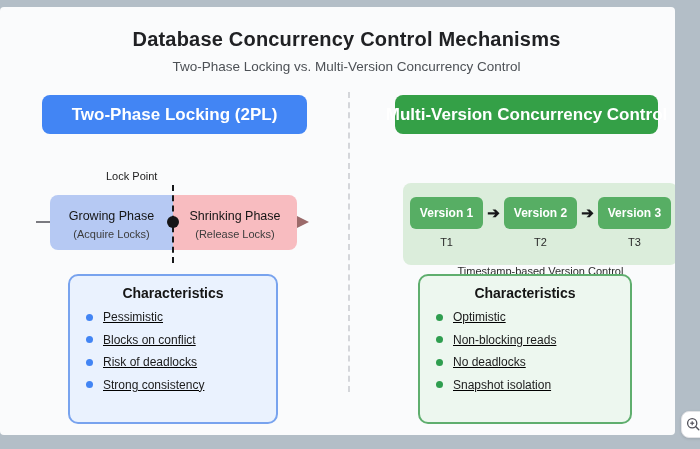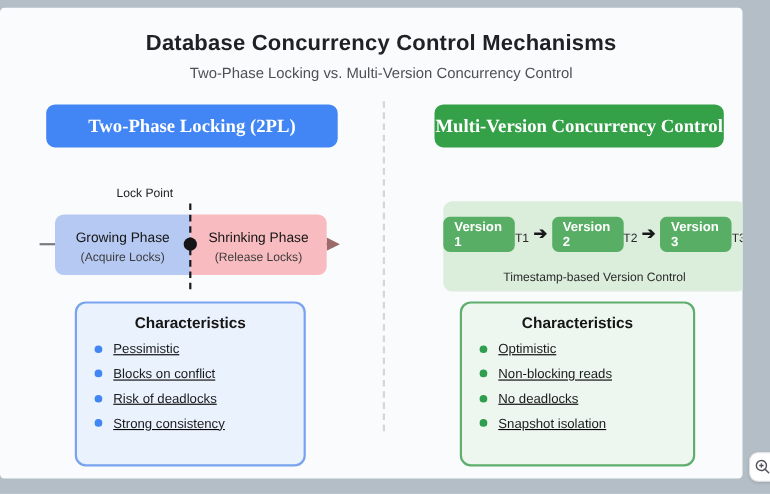--- a/index.html
+++ b/index.html
@@ -32,21 +32,21 @@
   }
   .center-divider{
     position:absolute;left:348px;top:85px;height:300px;width:0;
     border-left:2px dashed #d4d6da;
   }
   .hdr{
     position:absolute;top:88px;height:39px;border-radius:8px;
     display:flex;align-items:center;justify-content:center;
     color:#fff;font-size:17px;font-weight:700;
   }
-  .hdr span{white-space:nowrap;font-family:Liberation Serif, serif;}
+  .hdr span{white-space:nowrap;}
   .hdr-blue{left:42px;width:265px;background:var(--left-accent);}
   .hdr-green{left:395px;width:263px;background:var(--right-accent);overflow:visible;}
 
   
   .lock-point-label{
     position:absolute;left:106px;top:163px;width:140px;text-align:left;
     font-size:11px;color:#222;
   }
   .timeline-line{position:absolute;left:36px;top:214px;width:264px;height:2px;background:#7a7a80;}
   .timeline-arrowhead{
@@ -65,21 +65,21 @@
   .lock-dashed{position:absolute;left:172px;top:178px;height:78px;width:0;border-left:2px dashed #17181a;}
   .lock-dot{position:absolute;left:167px;top:209px;width:12px;height:12px;border-radius:50%;background:#151517;}
 
   
   .mvcc-panel{
     position:absolute;left:403px;top:176px;width:275px;height:82px;
     background:var(--mvcc-panel-fill);border-radius:8px;
     display:flex;flex-direction:column;align-items:center;padding-top:14px;
   }
   .version-row{display:flex;align-items:flex-start;}
-  .version-col{display:flex;align-items:center;}
+  .version-col{display:flex;flex-direction:column;align-items:center;}
   .version-box{
     height:32px;background:var(--version-fill);border-radius:6px;
     color:#fff;font-size:12px;font-weight:700;
     display:flex;align-items:center;justify-content:center;padding:0 10px;
   }
   .version-t{margin-top:7px;font-size:11px;color:#2b2b2b;}
   .version-arrow{
     font-size:15px;font-weight:700;color:#17181a;line-height:32px;
     margin:0 4px;
   }

